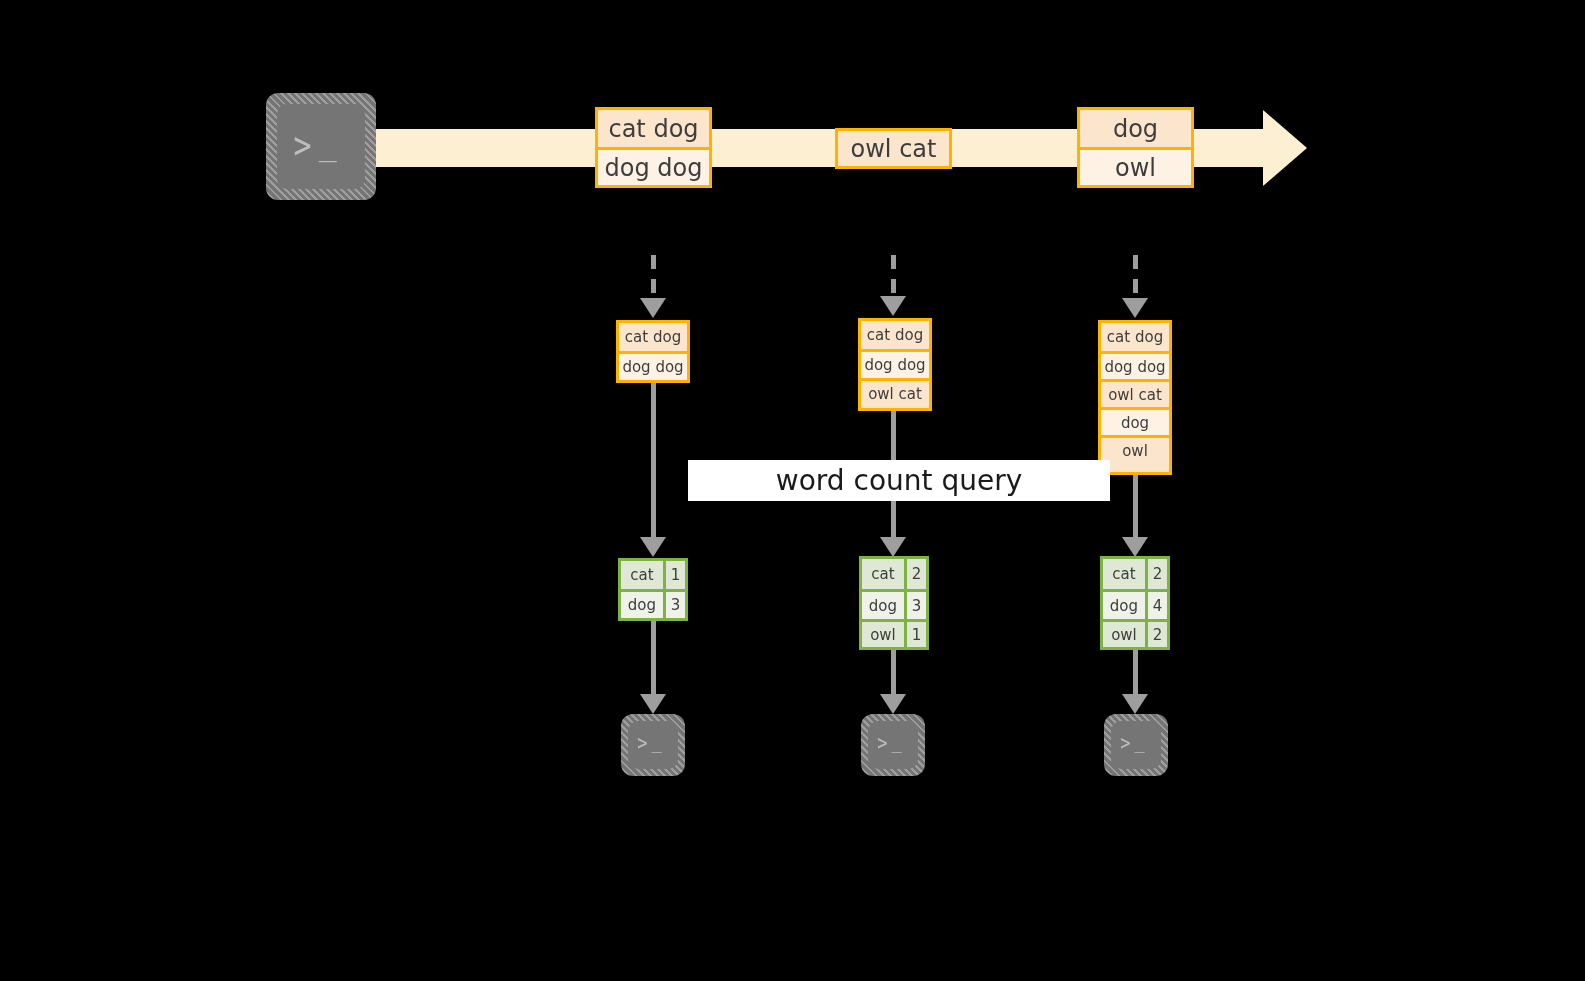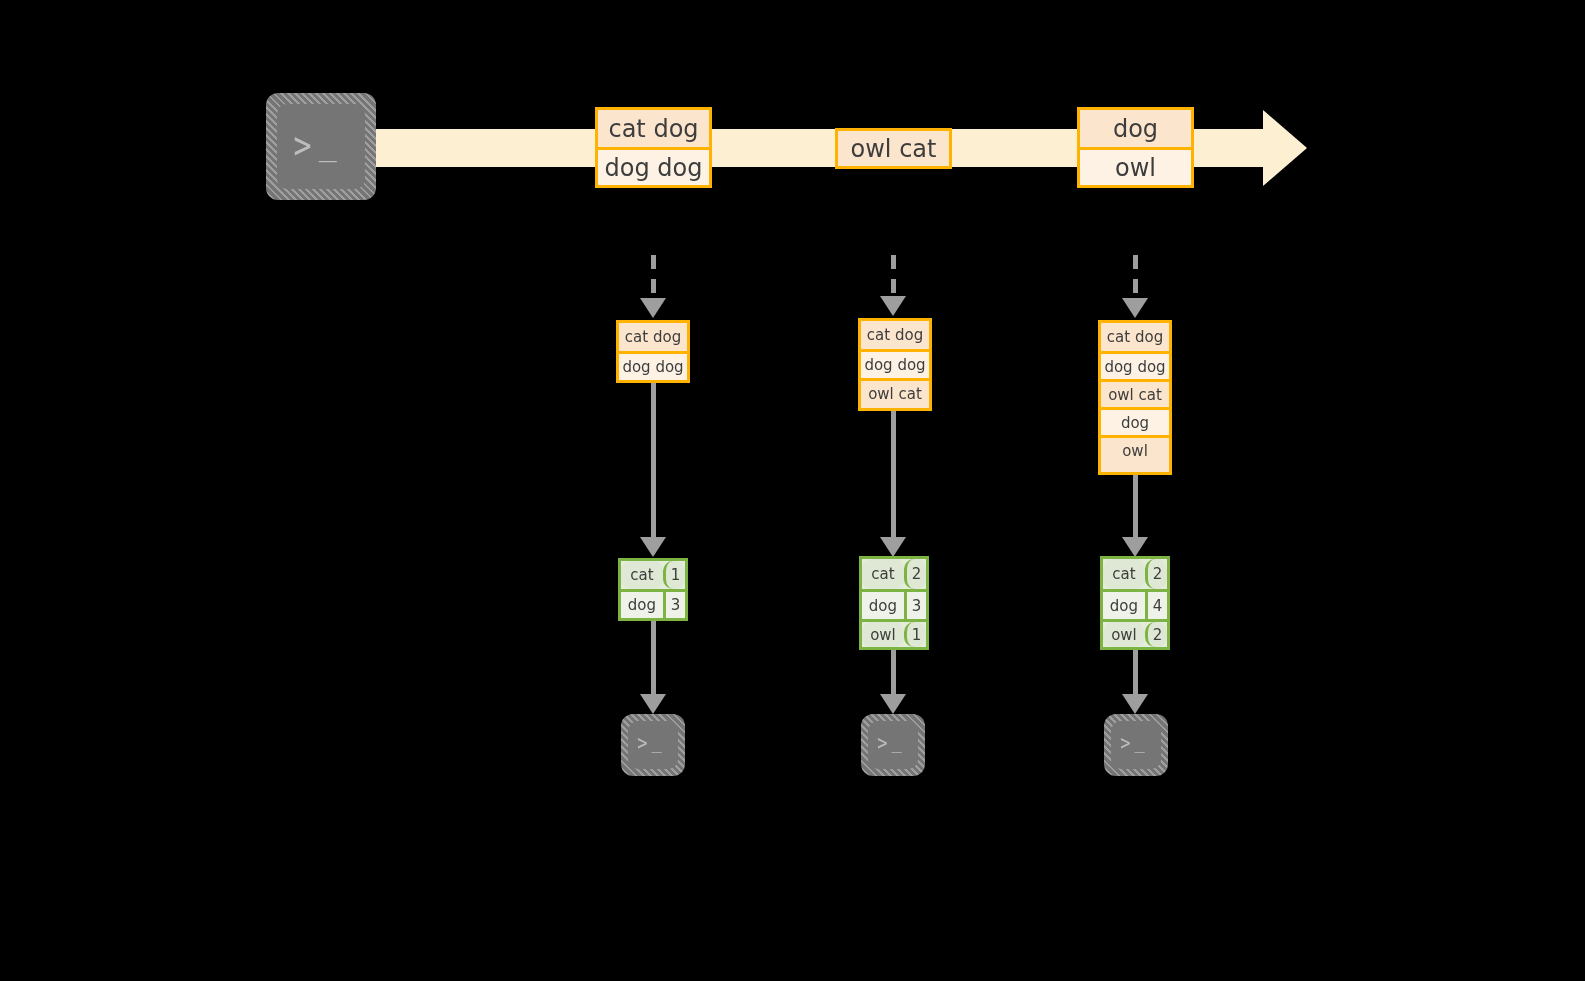--- a/index.html
+++ b/index.html
@@ -30,21 +30,21 @@
   .rec-row{box-sizing:border-box;display:flex;align-items:center;justify-content:center;
            color:#3d3d3d;white-space:nowrap;}
   .rec-row.dark{background:#fce5cd;}
   .rec-row.light{background:#fdf2e4;}
   .rec-row.sep{border-top:3px solid #ffb300;}
 
   
   .res{position:absolute;box-sizing:border-box;border:3px solid #7cb342;background:#e4ecdb;}
   .res-row{display:flex;box-sizing:border-box;}
   .res-row.sep{border-top:3px solid #7cb342;}
-  .res-row.dark .res-cell{background:#dfe8d4;border-radius:10px;}
+  .res-row.dark .res-cell{background:#dfe8d4;}
   .res-row.light .res-cell{background:#eef2e9;}
   .res-cell{box-sizing:border-box;display:flex;align-items:center;justify-content:center;
             color:#3d3d3d;white-space:nowrap;}
   .res-cell.val{border-left:3px solid #7cb342;}
 
   
   .conn{position:absolute;}
   .conn-line{position:absolute;background:#9e9e9e;width:5px;}
   .conn-line.dashed{background:none;
       background-image:repeating-linear-gradient(to bottom,#9e9e9e 0 14px, rgba(0,0,0,0) 14px 24px);}
@@ -207,14 +207,17 @@
   </div>
 
   <div class="term" style="left:1104px;top:714px;width:64px;height:62px;">
     <div class="term-inner" style="left:7px;top:7px;right:7px;bottom:7px;"></div>
     <div class="term-glyph" style="font-size:17px;margin-left:-6px;margin-top:-3px;">
       <span class="chev">&gt;</span>
       <span class="und">_</span>
     </div>
   </div>
 
+  <div class="band" style="left:688px;top:460px;width:422px;height:41px;font-size:28px;">
+    <span>word count query</span>
+  </div>
 
 </div>
 
 </body></html>

